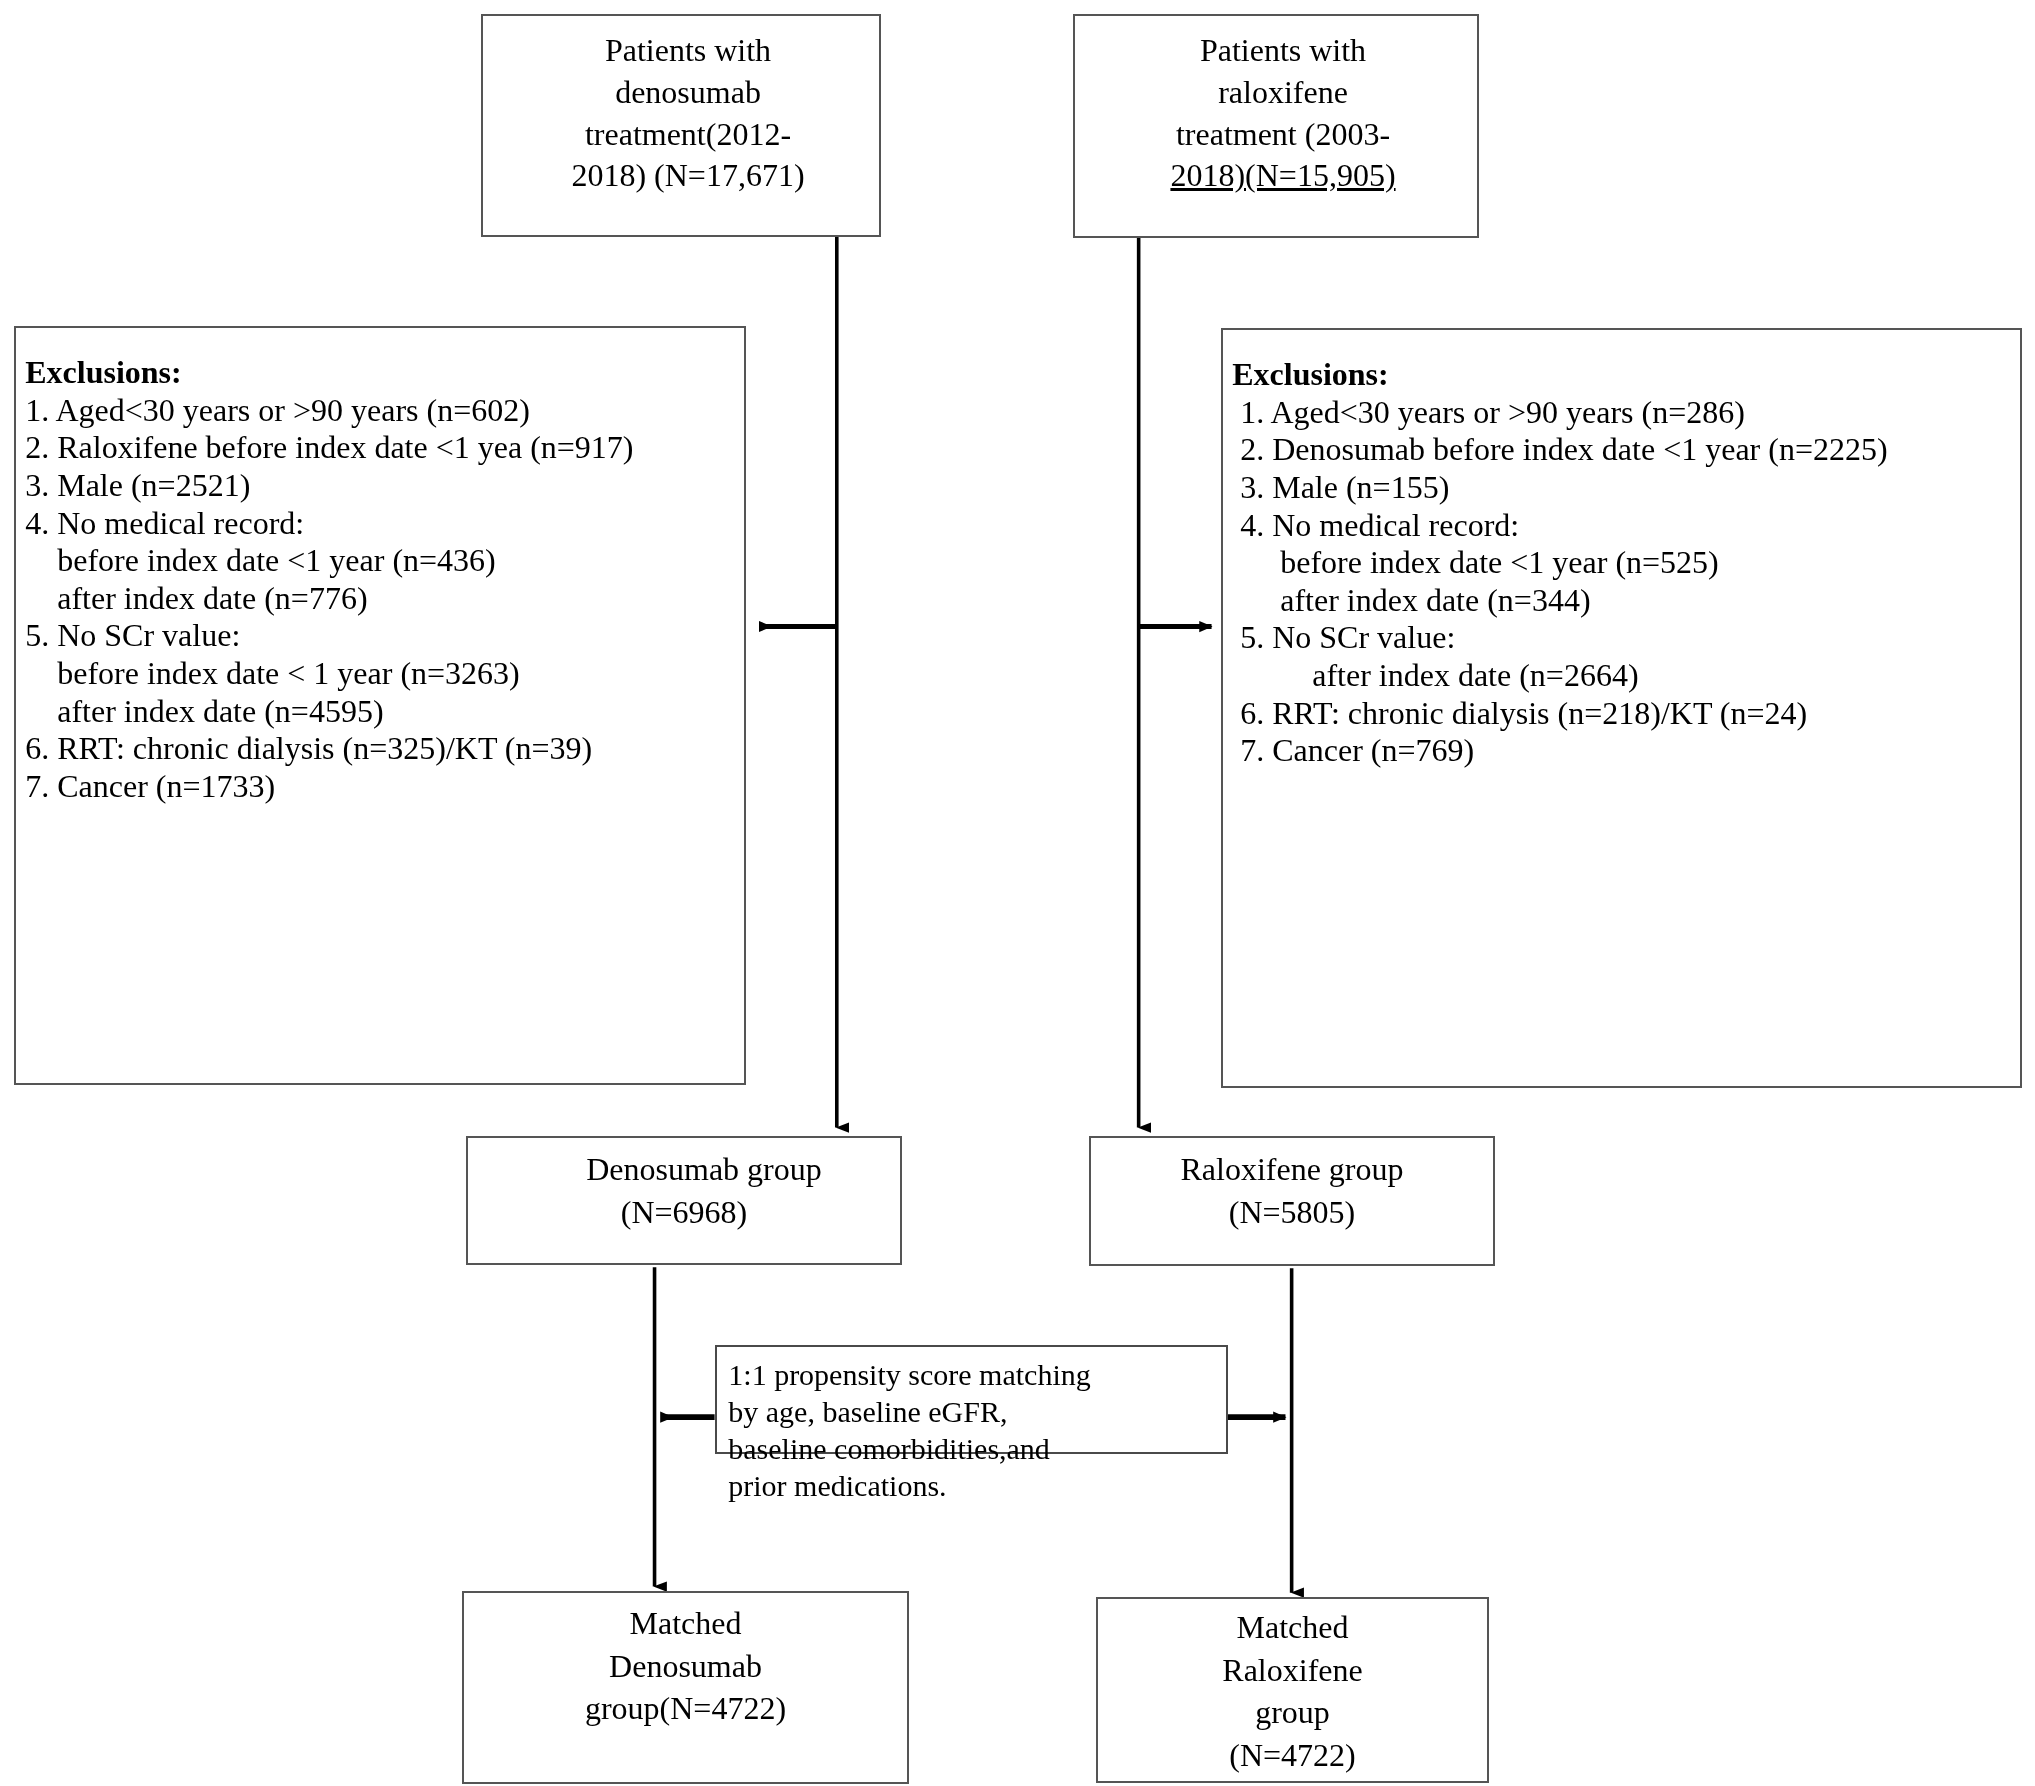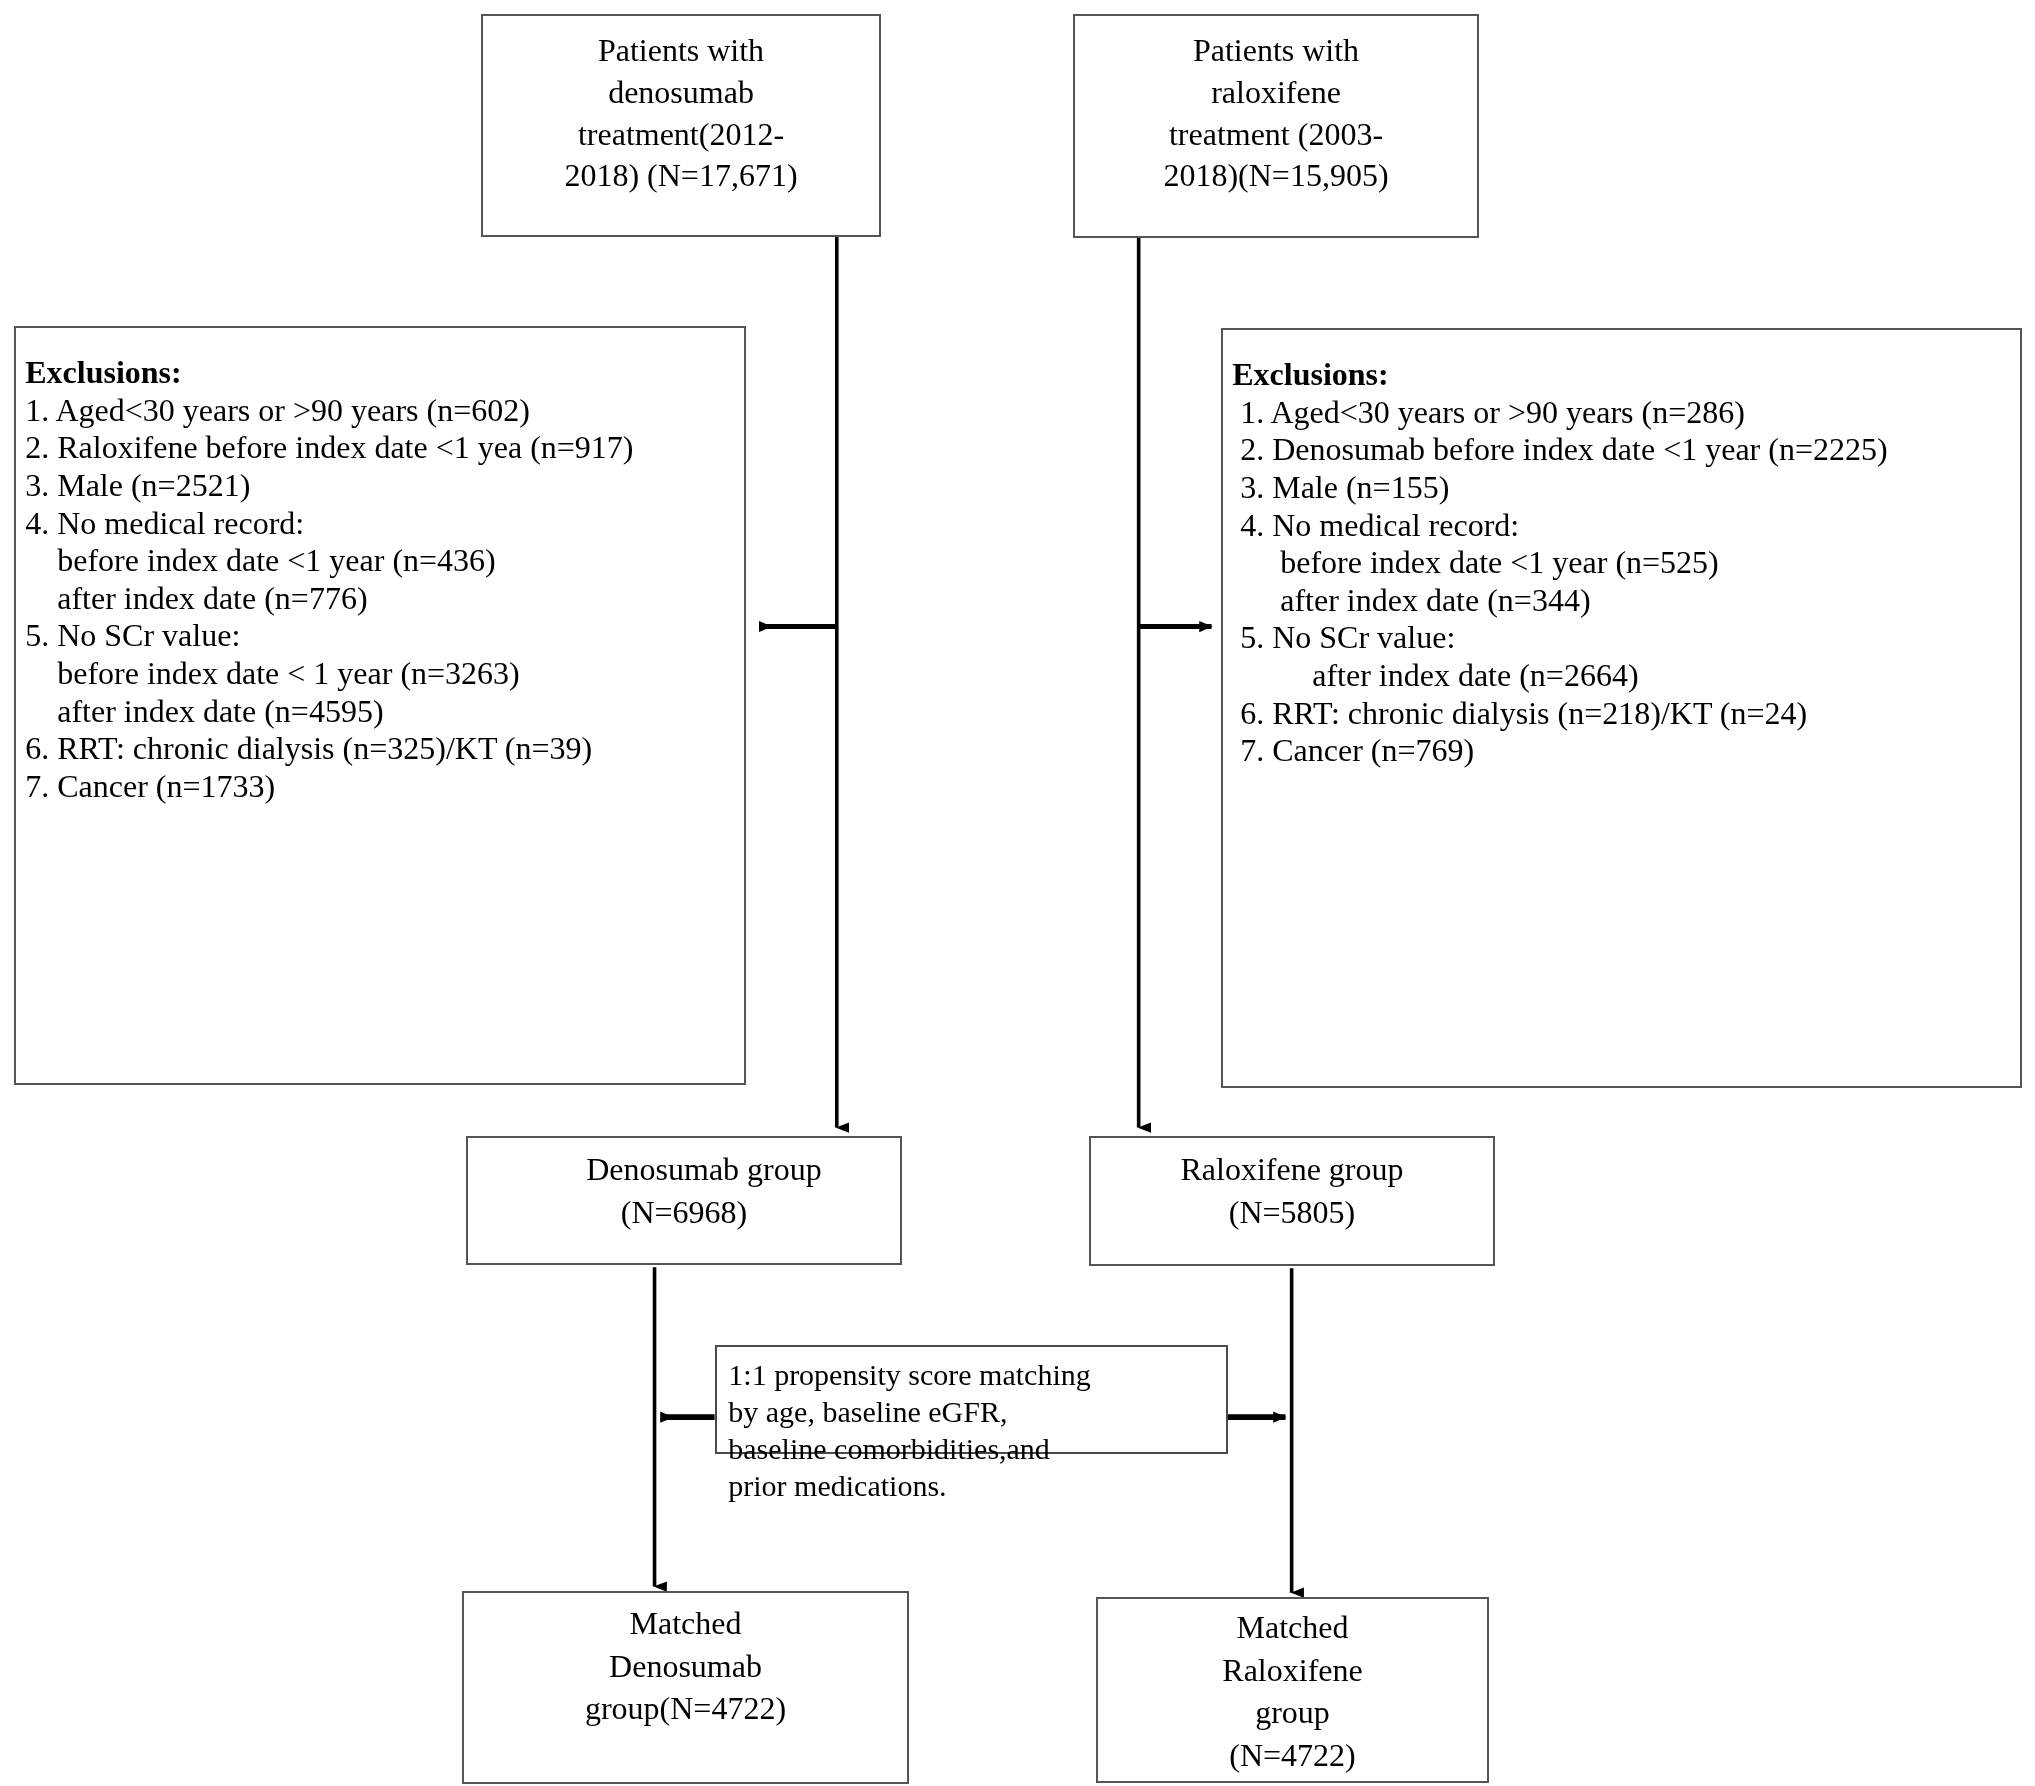--- a/index.html
+++ b/index.html
@@ -41,20 +41,21 @@
     right: 0;
   }
   .centered .node-inner {
     text-align: center;
     width: 100%;
   }
   .t-title {
     font-size: 32px;
     line-height: 1.30;
     letter-spacing: 0px;
+    margin-left: 7px;
   }
   .t-group {
     font-size: 32px;
     line-height: 1.33;
   }
   .t-excl {
     font-size: 32px;
     line-height: 1.175;
     text-align: left;
     padding-left: 9.2px;
@@ -137,21 +138,21 @@
       <span style="display:block;">treatment(2012-</span>
       <span style="display:block;">2018) (N=17,671)</span>
     </div>
   </div>
 
   <div class="node centered" style="left:1073px; top:14px; width:406px; height:224px;">
     <div class="node-inner t-title" style="top:14.4px;">
       <span style="display:block;">Patients with</span>
       <span style="display:block;">raloxifene</span>
       <span style="display:block;">treatment (2003-</span>
-      <span style="display:block;">2018)(N=15,905)</span>
+      <span style="display:block;text-decoration:underline;">2018)(N=15,905)</span>
     </div>
   </div>
 
   <div class="node" style="left:14px; top:326px; width:732px; height:759px;">
     <div class="node-inner t-excl" style="top:12.3px;">
       <span class="hdr">Exclusions:</span>
       <span class="li">1. Aged&lt;30 years or &gt;90 years (n=602)</span>
       <span class="li">2. Raloxifene before index date &lt;1 yea (n=917)</span>
       <span class="li">3. Male (n=2521)</span>
       <span class="li">4. No medical record:</span>

